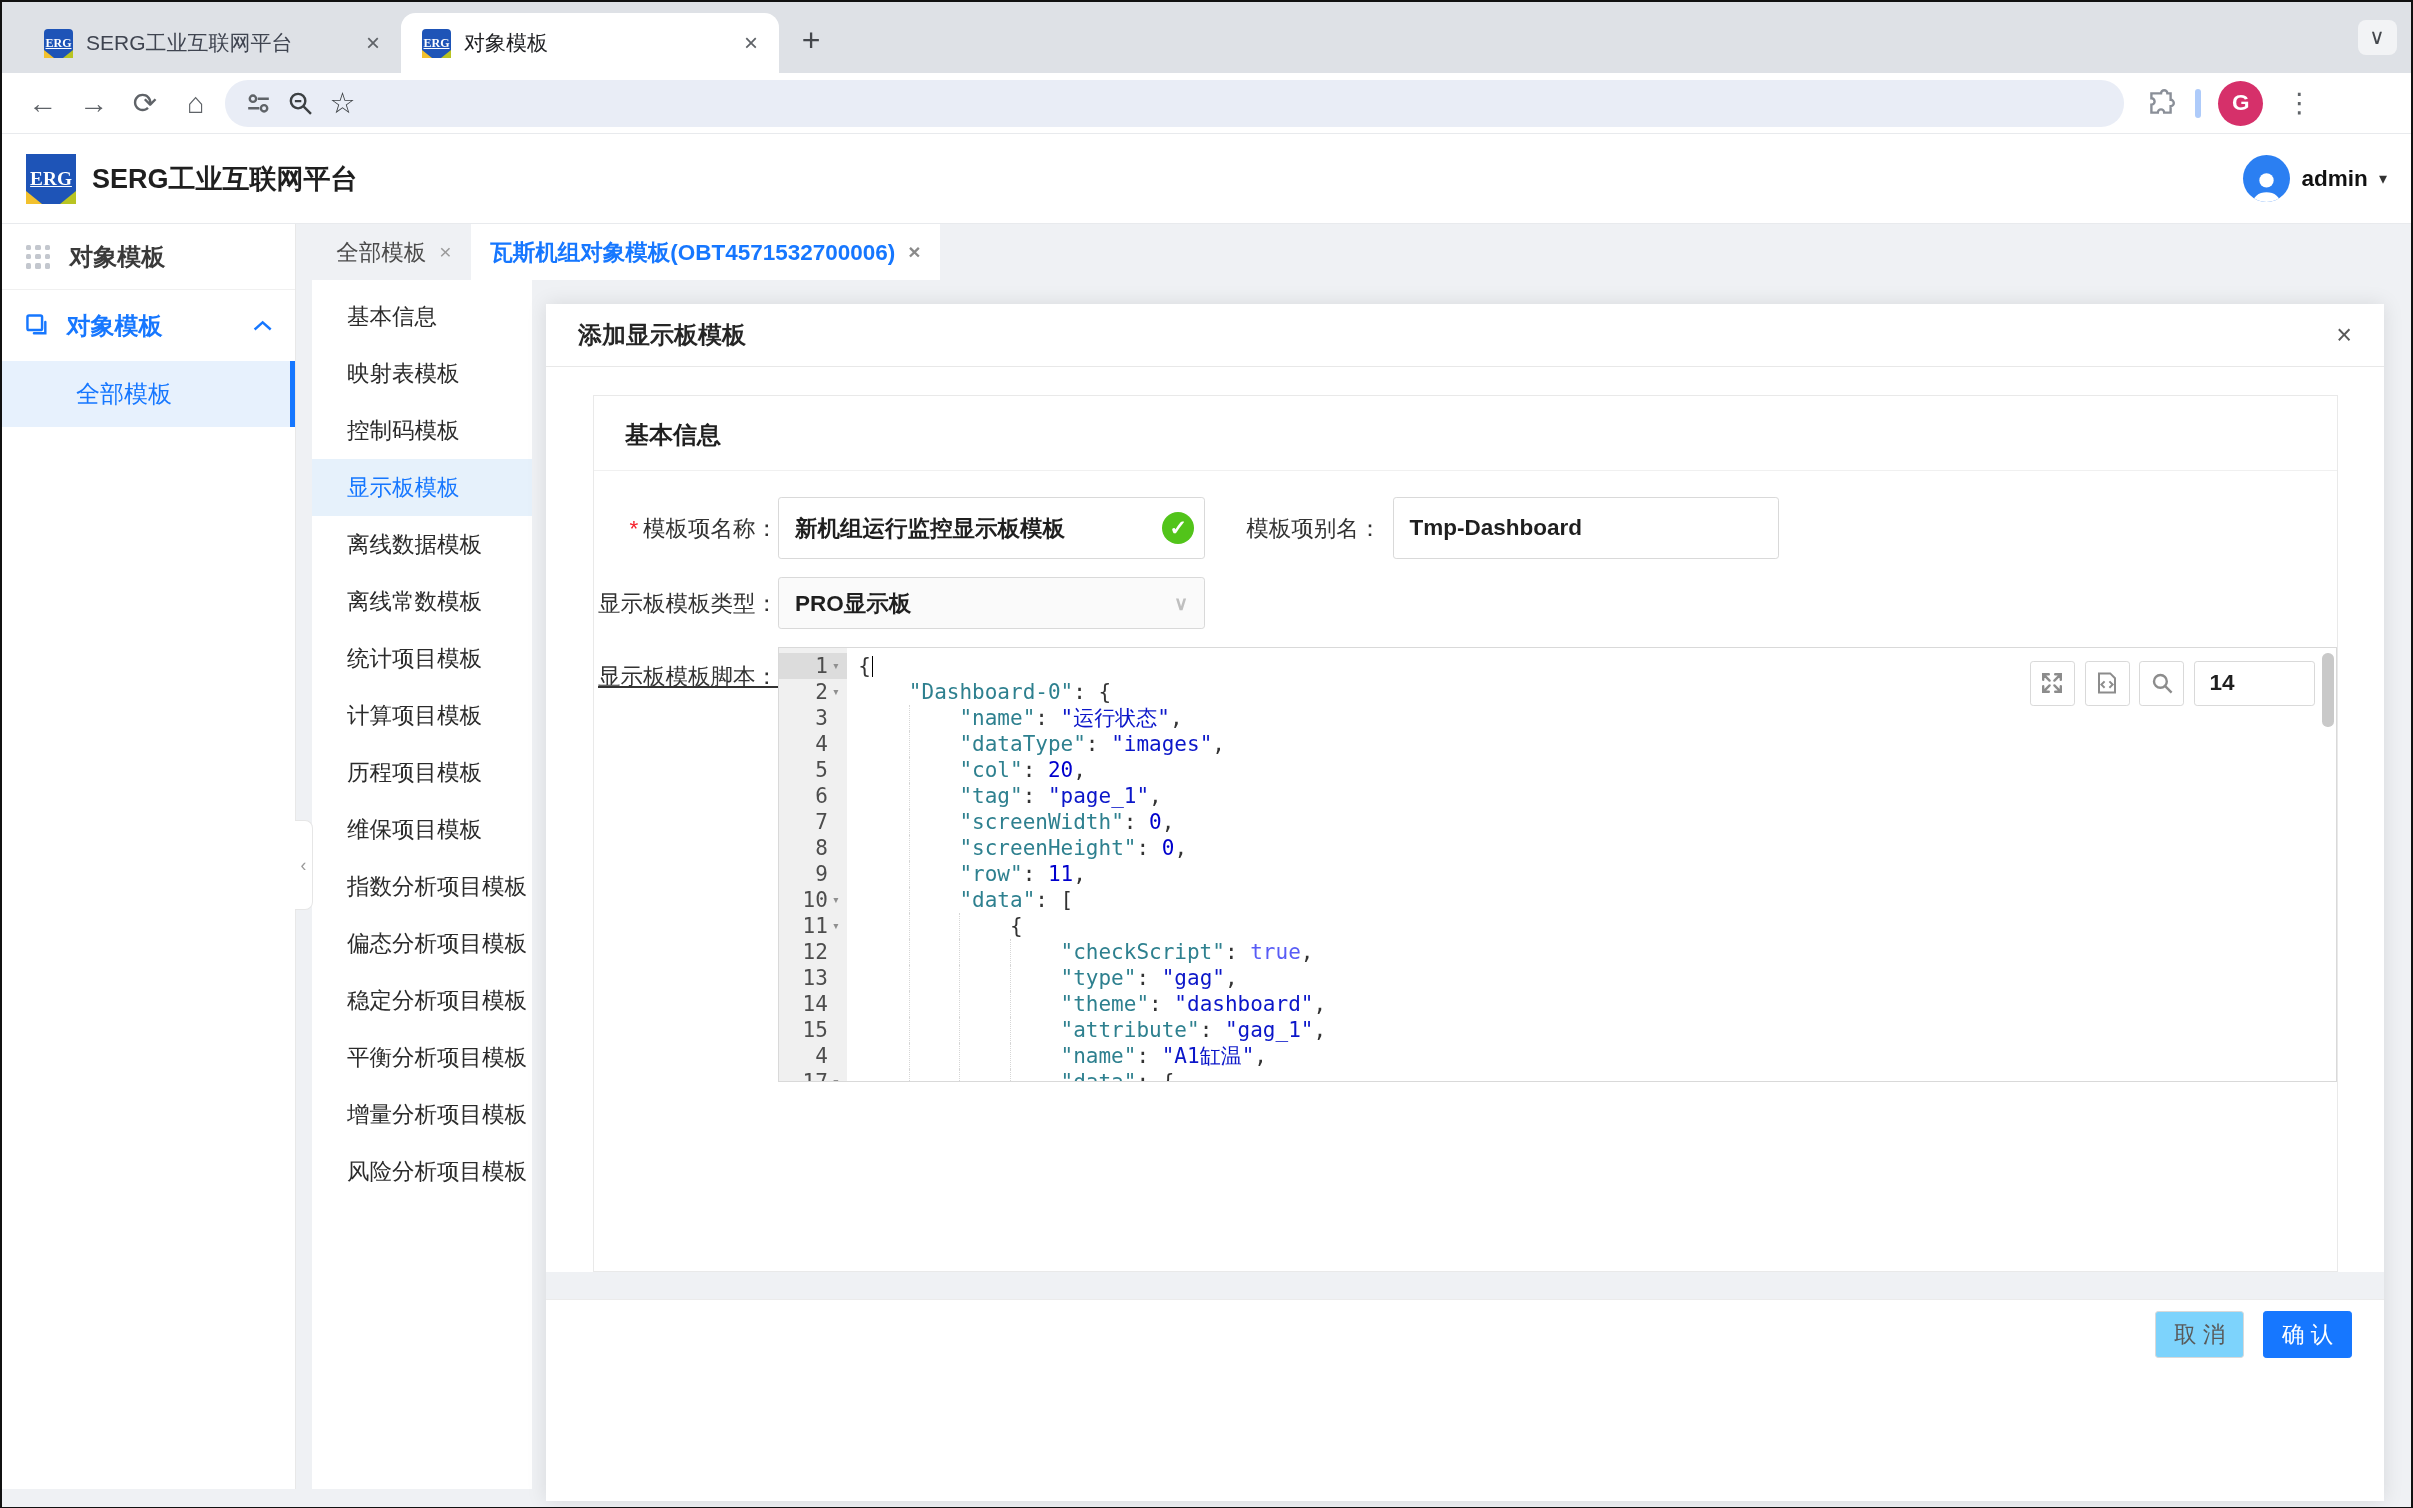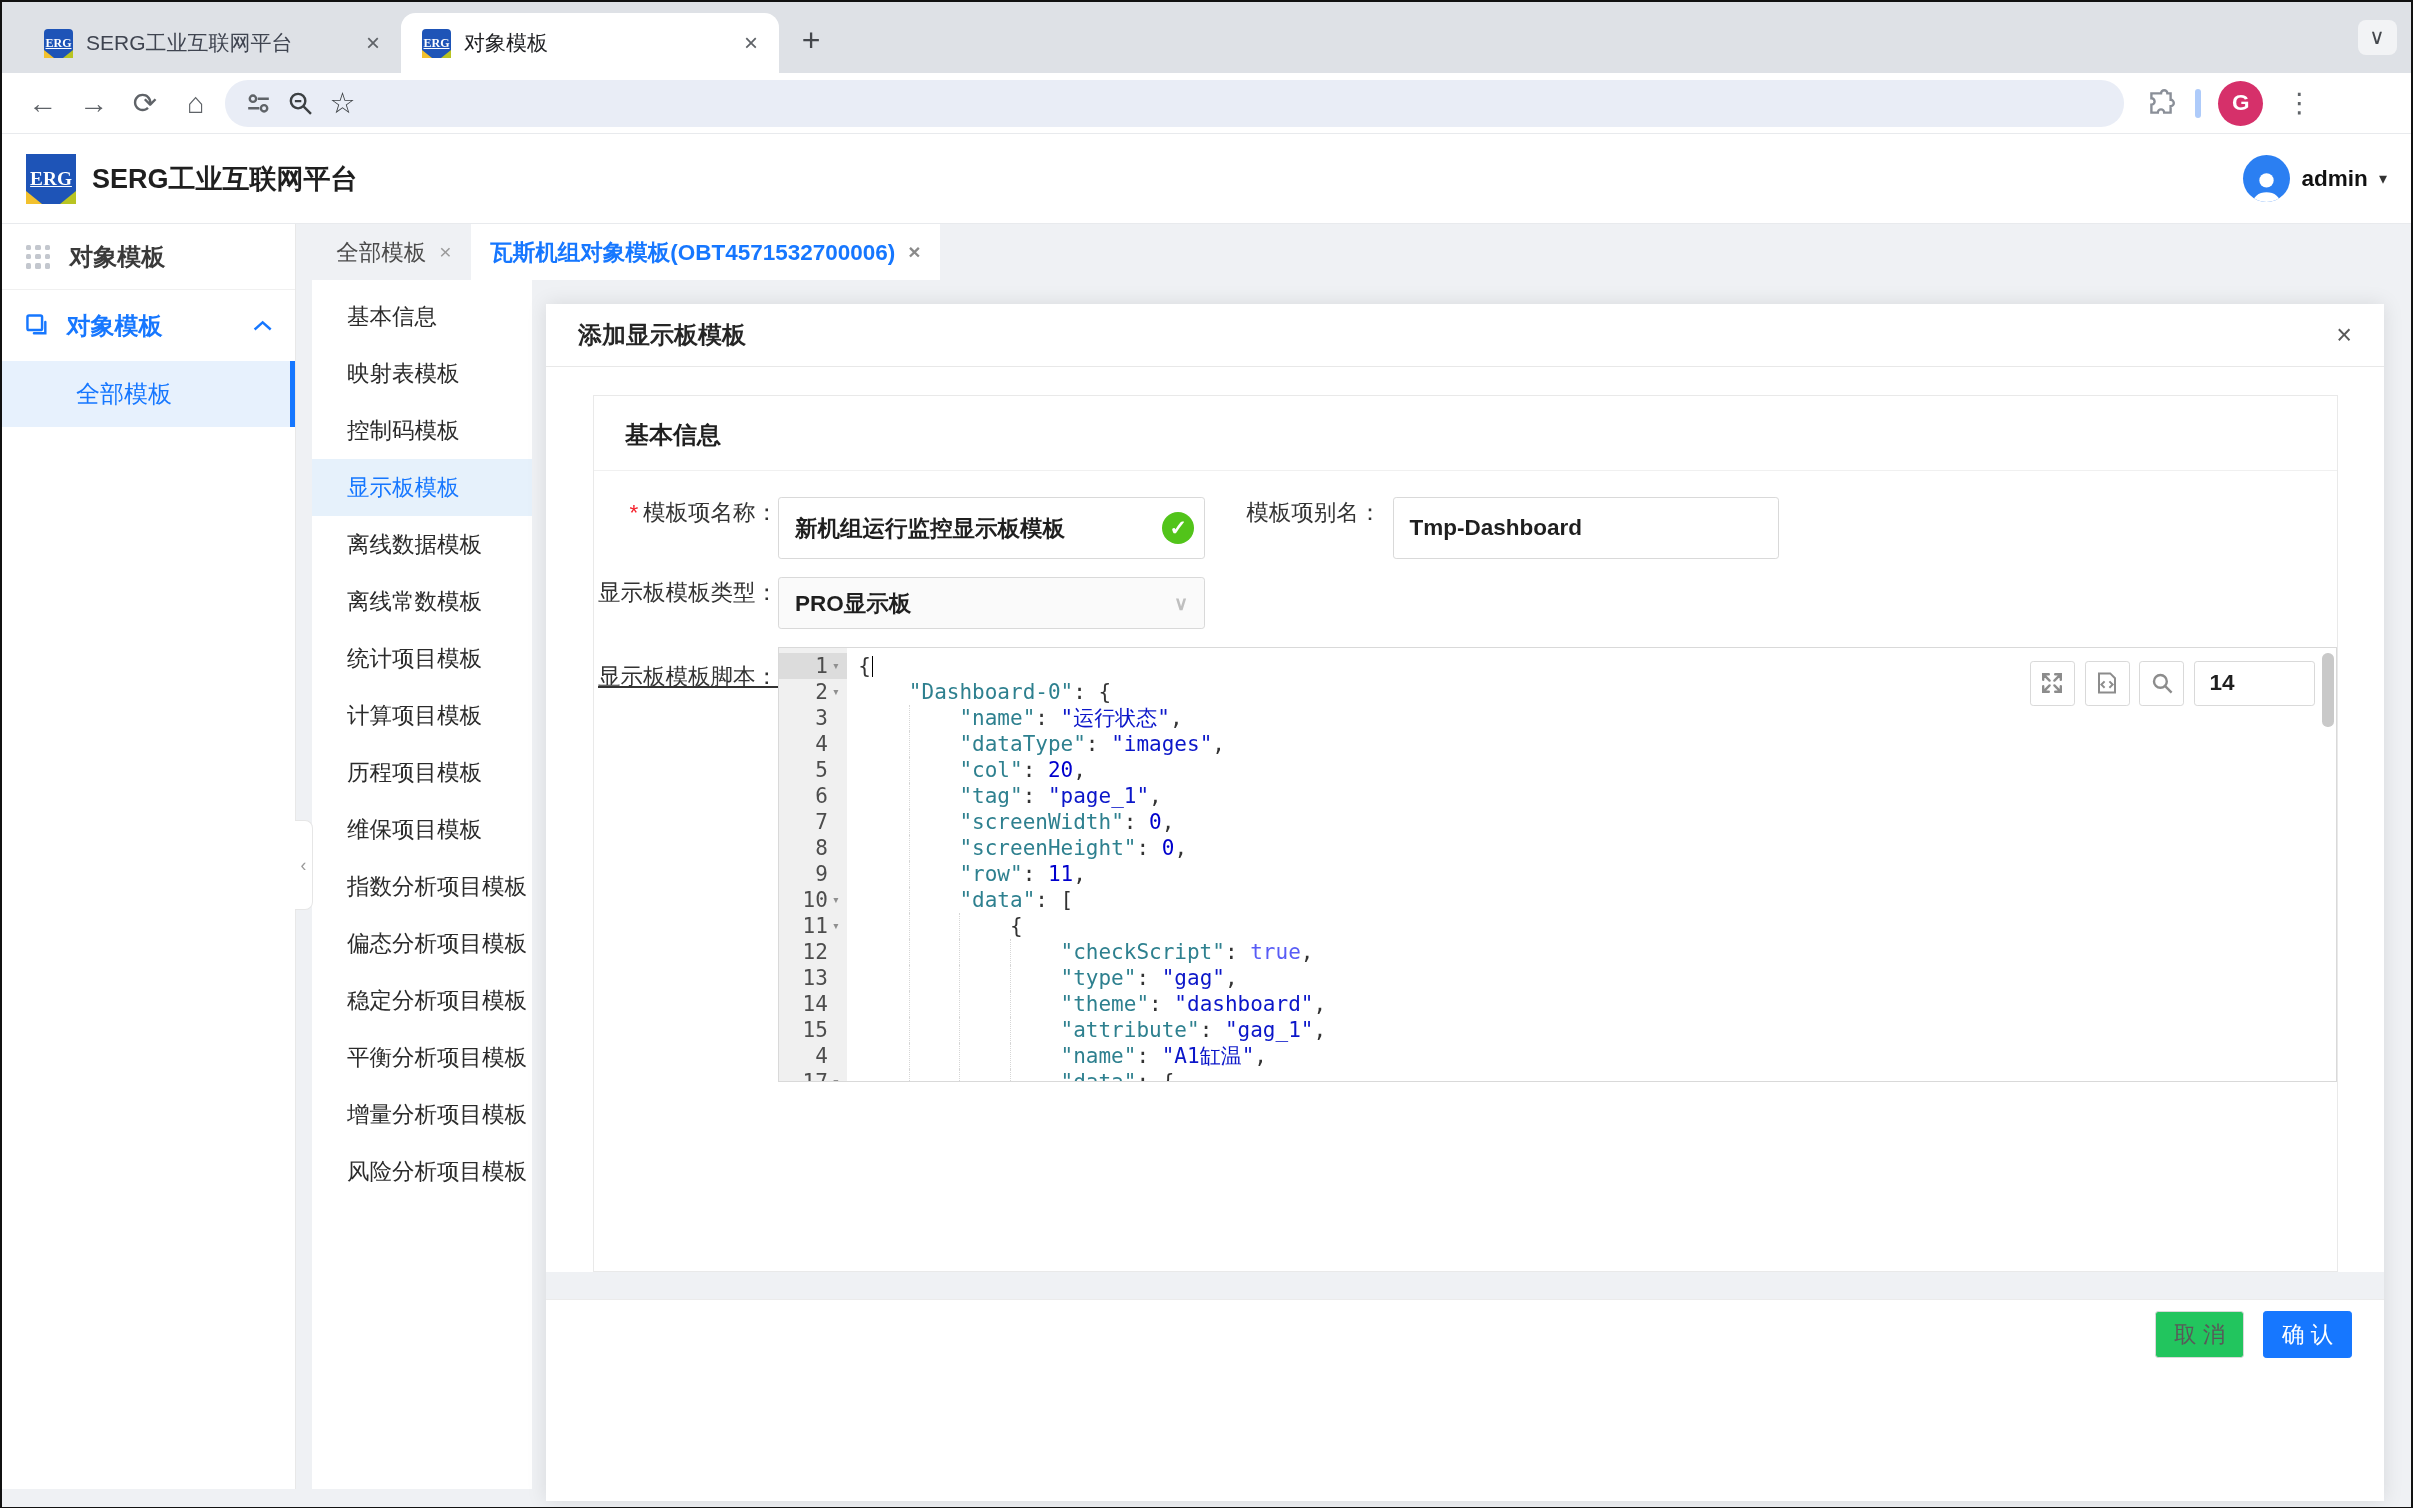--- a/index.html
+++ b/index.html
@@ -65,21 +65,21 @@
   .mi.sel { background:#e6f1fb; color:#1677ff; }
 
   
   .modal { position:absolute; left:544px; right:27px; top:80px; bottom:6.4px; background:#fff; box-shadow:0 0 19.3px rgba(0,0,0,.10); display:flex; flex-direction:column; z-index:5; }
   .modal-head { height:63px; flex:0 0 auto; display:flex; align-items:center; padding:0 32px; border-bottom:0.8px solid #e8e8e8; }
   .modal-title { font-size:24px; font-weight:600; color:#262626; }
   .modal-close { margin-left:auto; font-size:27px; color:#595959; }
   .card { margin:28px 46px 0 47px; border:0.8px solid #e9e9e9; height:877px; flex:0 0 auto; }
   .card-title { font-size:24px; font-weight:bold; color:#1f1f1f; padding:22.5px 31px 19.3px; border-bottom:0.8px solid #f0f0f0; }
   .form { padding-top:26.6px; }
-  .frow { display:flex; margin-bottom:17.7px; }
+  .frow { display:flex; align-items:center; margin-bottom:17.7px; }
   .flabel { width:184px; text-align:right; font-size:22.5px; color:#333; flex:0 0 auto; }
   .flabel .req { color:#f5222d; margin-right:4.8px; }
   .flabel2 { width:157px; margin-left:19.3px; text-align:right; font-size:22.5px; color:#333; flex:0 0 auto; }
   .inputbox { height:62px; border:0.8px solid #d9d9d9; border-radius:3.2px; background:#fff; display:flex; align-items:center; padding:0 16px; font-size:22.5px; font-weight:600; color:#1f1f1f; position:relative; }
   .in-name { width:427px; }
   .in-alias { width:386px; margin-left:11.3px; }
   .okbadge { position:absolute; right:9.7px; width:32px; height:32px; border-radius:50%; background:#52c41a; color:#fff; font-size:21px; display:flex; align-items:center; justify-content:center; }
   .selectbox { width:427px; height:52px; border:0.8px solid #d9d9d9; border-radius:3.2px; background:#fafafa; display:flex; align-items:center; padding:0 16px; font-size:22.5px; font-weight:600; color:#1f1f1f; }
   .selectbox .chev { margin-left:auto; color:#bfbfbf; font-size:19.3px; }
   .frow.toprow { align-items:flex-start; margin-bottom:14.5px; }
@@ -109,21 +109,21 @@
   
   .frow.descrow { align-items:flex-start; margin-top:26px; margin-bottom:0; }
   .frow.descrow .flabel { margin-top:6.4px; }
   .descarea { width:1558px; height:141px; border:0.8px solid #8fc1f0; border-radius:1.6px; background:#fff; position:relative; }
   .descarea::after { content:""; position:absolute; right:2.4px; bottom:2.4px; width:13px; height:13px;
     background:repeating-linear-gradient(135deg, transparent 0 3.2px, #9a9a9a 3.2px 4px); clip-path:polygon(100% 0, 100% 100%, 0 100%); }
 
   .modal-band { height:27px; background:#eff1f4; flex:0 0 auto; }
   .modal-footer { flex:1 1 auto; background:#fff; border-top:0.8px solid #ebebeb; display:flex; justify-content:flex-end; align-items:flex-start; padding:10.5px 32px 0; gap:19.3px; }
   .btn { height:47px; border-radius:3.2px; font-size:22.5px; display:flex; align-items:center; justify-content:center; padding:0 17.7px; }
-  .btn.cancel { background:#22c55e; border:0.8px solid #d9d9d9; color:#595959; }
+  .btn.cancel { background:#7dd3fc; border:0.8px solid #d9d9d9; color:#595959; }
   .btn.confirm { background:#1677ff; border:0.8px solid #1677ff; color:#fff; }
 
   svg { display:block; }
 </style>
 </head>
 <body>
 
 <div class="window">
 
   <div class="tabstrip">

